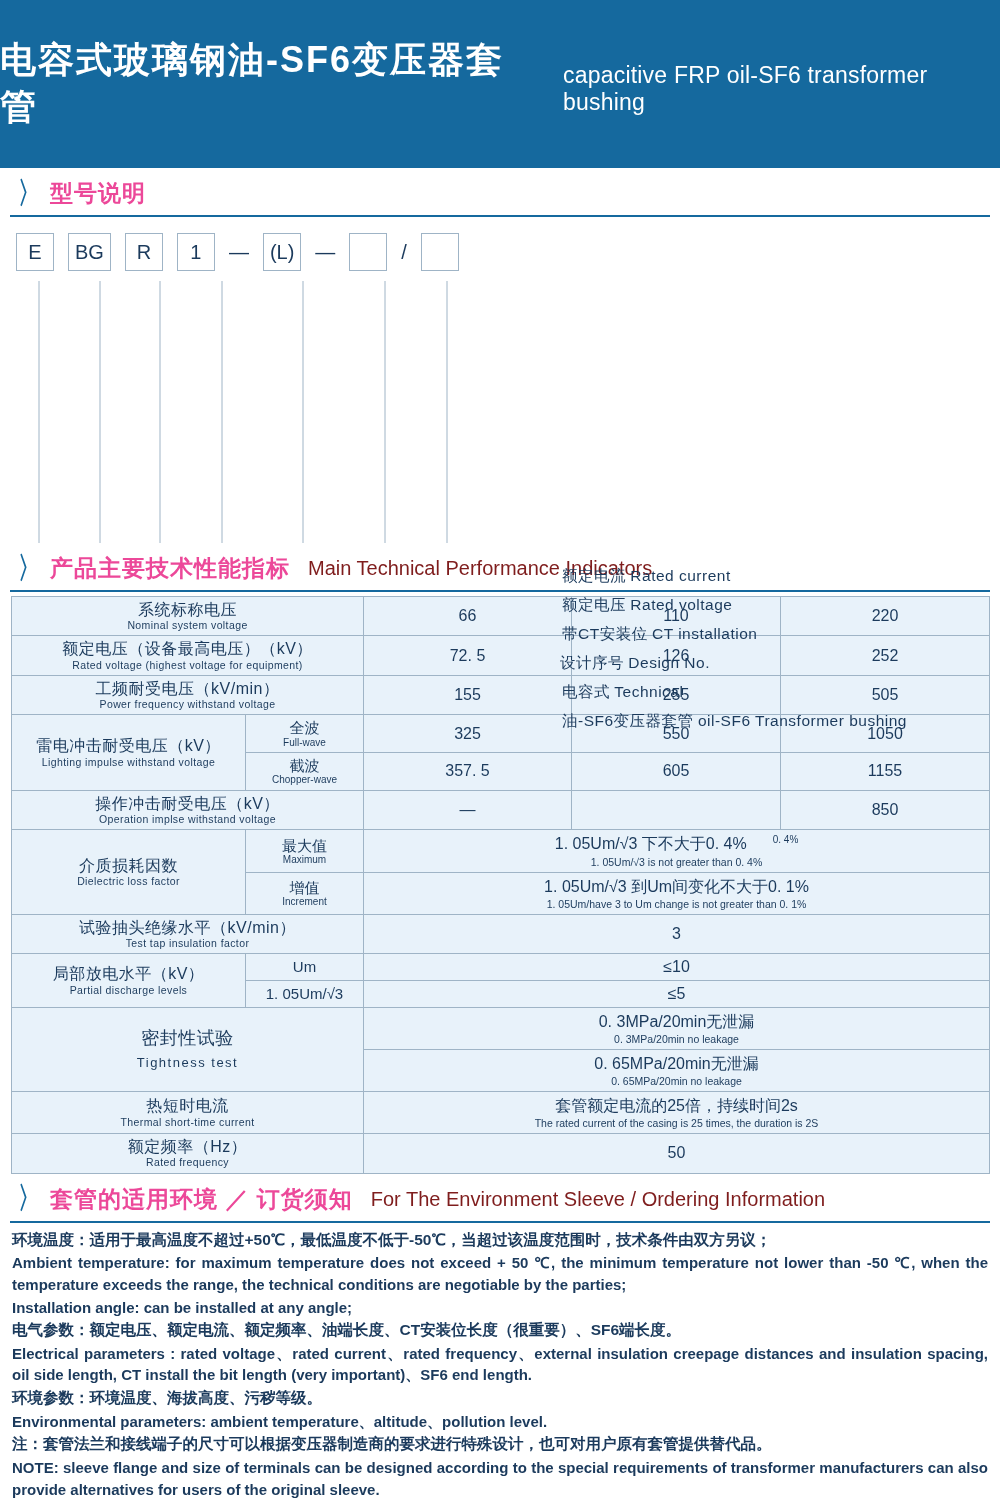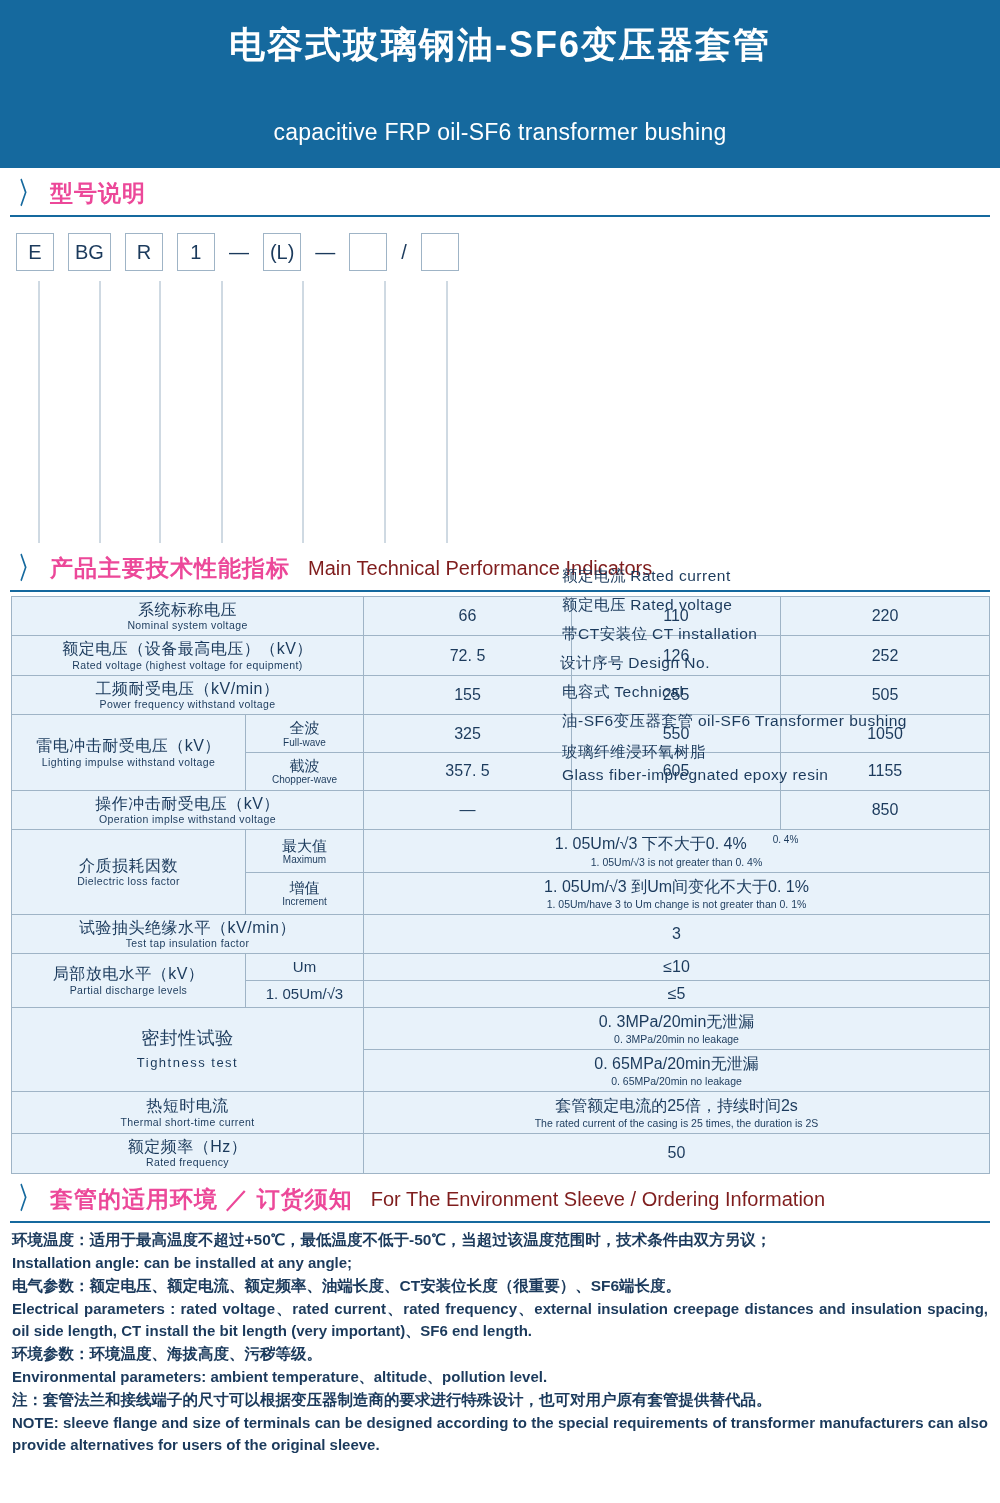--- a/index.html
+++ b/index.html
@@ -11,21 +11,20 @@
     color:#1b3a5c;
     position:relative;
     overflow:hidden;
   }
   
   .header {
     background:#15699e;
     height:168px;
     width:100%;
     display:flex;
-    flex-direction:column;
     align-items:center;
     justify-content:center;
     color:#ffffff;
     gap:40px;
   }
   .header .title-cn {
     font-size:36px;
     letter-spacing:2px;
     font-weight:bold;
     line-height:1.3;
@@ -197,24 +196,20 @@
     <span class="en">Design No.</span>
   </div>
   <div class="legend" style="top:459px; left:562px;">
     <span class="cn">电容式</span>
     <span class="en">Technical</span>
   </div>
   <div class="legend" style="top:488px; left:562px;">
     <span class="cn">油-SF6变压器套管</span>
     <span class="en">oil-SF6 Transformer bushing</span>
   </div>
-  <div class="legend" style="top:517px; left:562px; line-height:1.5;">
-    <span class="cn">玻璃纤维浸环氧树脂</span><br>
-    <span class="en">Glass fiber-impregnated epoxy resin</span>
-  </div>
 </div>
 
 <div class="section-head">
   <span class="chev">〉</span>
   <span class="txt-cn">产品主要技术性能指标</span>
   <span class="txt-en">Main Technical Performance Indicators</span>
 </div>
 <div class="rule"></div>
 
 <table class="spec">
@@ -383,20 +378,21 @@
 
 <div class="section-head">
   <span class="chev">〉</span>
   <span class="txt-cn">套管的适用环境 ／ 订货须知</span>
   <span class="txt-en">For The Environment Sleeve / Ordering Information</span>
 </div>
 <div class="rule"></div>
 
 <div class="notes">
   <p>环境温度：适用于最高温度不超过+50℃，最低温度不低于-50℃，当超过该温度范围时，技术条件由双方另议；</p>
+  <p class="en just">Ambient temperature: for maximum temperature does not exceed + 50 ℃, the minimum temperature not  lower  than  -50 ℃, when  the  temperature  exceeds  the  range,    the  technical  conditions  are negotiable  by  the  parties;</p>
   <p class="en">Installation angle: can be installed at any angle;</p>
   <p>电气参数：额定电压、额定电流、额定频率、油端长度、CT安装位长度（很重要）、SF6端长度。</p>
   <p class="en just">Electrical  parameters :  rated  voltage、rated  current、rated  frequency、external  insulation  creepage  distances and insulation spacing, oil side length, CT install the bit length (very important)、SF6 end length.</p>
   <p>环境参数：环境温度、海拔高度、污秽等级。</p>
   <p class="en">Environmental parameters: ambient temperature、altitude、pollution level.</p>
   <p>注：套管法兰和接线端子的尺寸可以根据变压器制造商的要求进行特殊设计，也可对用户原有套管提供替代品。</p>
   <p class="en just">NOTE:  sleeve  flange  and  size  of  terminals  can be designed  according  to  the  special  requirements  of  transformer  manufacturers can also provide alternatives for users of the original sleeve.</p>
 </div>
 
 </body></html>

